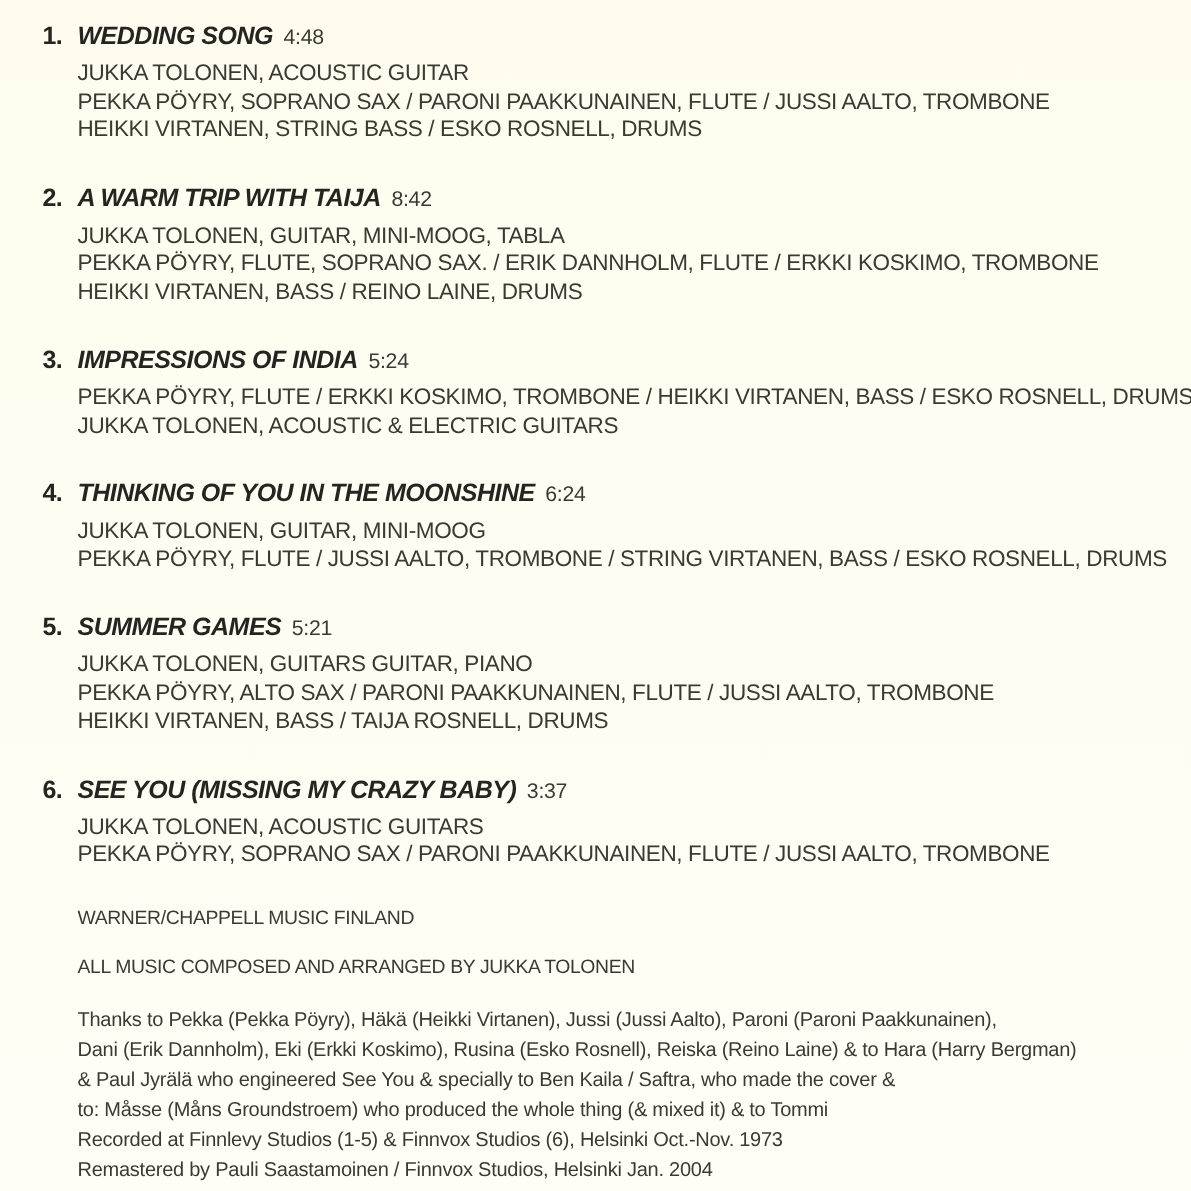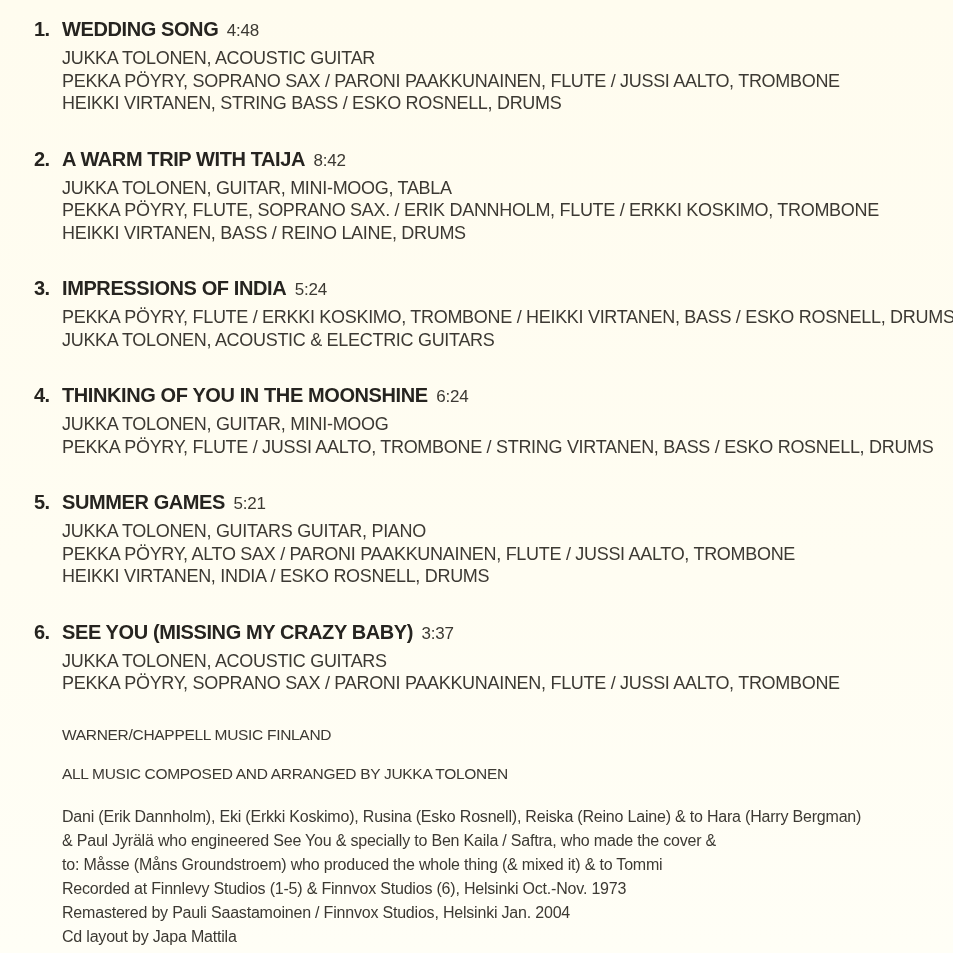--- a/index.html
+++ b/index.html
@@ -37,20 +37,21 @@
   .track-heading {
     line-height: 26px;
     margin-bottom: 3px;
     white-space: nowrap;
   }
   .track-title {
     font-weight: bold;
     font-size: 20px;
     color: #262420;
     letter-spacing: -0.4px;
+    font-style: italic;
   }
   .track-duration {
     font-weight: normal;
     font-size: 17px;
     color: #3c3933;
     letter-spacing: -0.2px;
     margin-left: 4px;
   }
   .credit-line {
     font-size: 18px;
@@ -134,40 +135,41 @@
 
   <div class="track">
     <div class="track-num">5.</div>
     <div class="track-body">
       <div class="track-heading">
         <span class="track-title">SUMMER GAMES</span>
         <span class="track-duration">5:21</span>
       </div>
       <div class="credit-line">JUKKA TOLONEN, GUITARS GUITAR, PIANO</div>
       <div class="credit-line">PEKKA PÖYRY, ALTO SAX / PARONI PAAKKUNAINEN, FLUTE / JUSSI AALTO, TROMBONE</div>
-      <div class="credit-line">HEIKKI VIRTANEN, INDIA / ESKO ROSNELL, DRUMS</div>
+      <div class="credit-line">HEIKKI VIRTANEN, BASS / TAIJA ROSNELL, DRUMS</div>
     </div>
   </div>
 
   <div class="track">
     <div class="track-num">6.</div>
     <div class="track-body">
       <div class="track-heading">
         <span class="track-title">SEE YOU (MISSING MY CRAZY BABY)</span>
         <span class="track-duration">3:37</span>
       </div>
       <div class="credit-line">JUKKA TOLONEN, ACOUSTIC GUITARS</div>
       <div class="credit-line">PEKKA PÖYRY, SOPRANO SAX / PARONI PAAKKUNAINEN, FLUTE / JUSSI AALTO, TROMBONE</div>
     </div>
   </div>
 
   <div class="standalone publisher-line">WARNER/CHAPPELL MUSIC FINLAND</div>
   <div class="standalone composer-line">ALL MUSIC COMPOSED AND ARRANGED BY JUKKA TOLONEN</div>
 
   <div class="thanks-block" style="margin-left:28px;">
+    <div class="thanks-line">Thanks to Pekka (Pekka Pöyry), Häkä (Heikki Virtanen), Jussi (Jussi Aalto), Paroni (Paroni Paakkunainen),</div>
     <div class="thanks-line">Dani (Erik Dannholm), Eki (Erkki Koskimo), Rusina (Esko Rosnell), Reiska (Reino Laine) &amp; to Hara (Harry Bergman)</div>
     <div class="thanks-line">&amp; Paul Jyrälä who engineered See You &amp; specially to Ben Kaila / Saftra, who made the cover &amp;</div>
     <div class="thanks-line">to: Måsse (Måns Groundstroem) who produced the whole thing (&amp; mixed it) &amp; to Tommi</div>
     <div class="thanks-line">Recorded at Finnlevy Studios (1-5) &amp; Finnvox Studios (6), Helsinki Oct.-Nov. 1973</div>
     <div class="thanks-line">Remastered by Pauli Saastamoinen / Finnvox Studios, Helsinki Jan. 2004</div>
     <div class="thanks-line">Cd layout by Japa Mattila</div>
   </div>
 
 </div>
 

